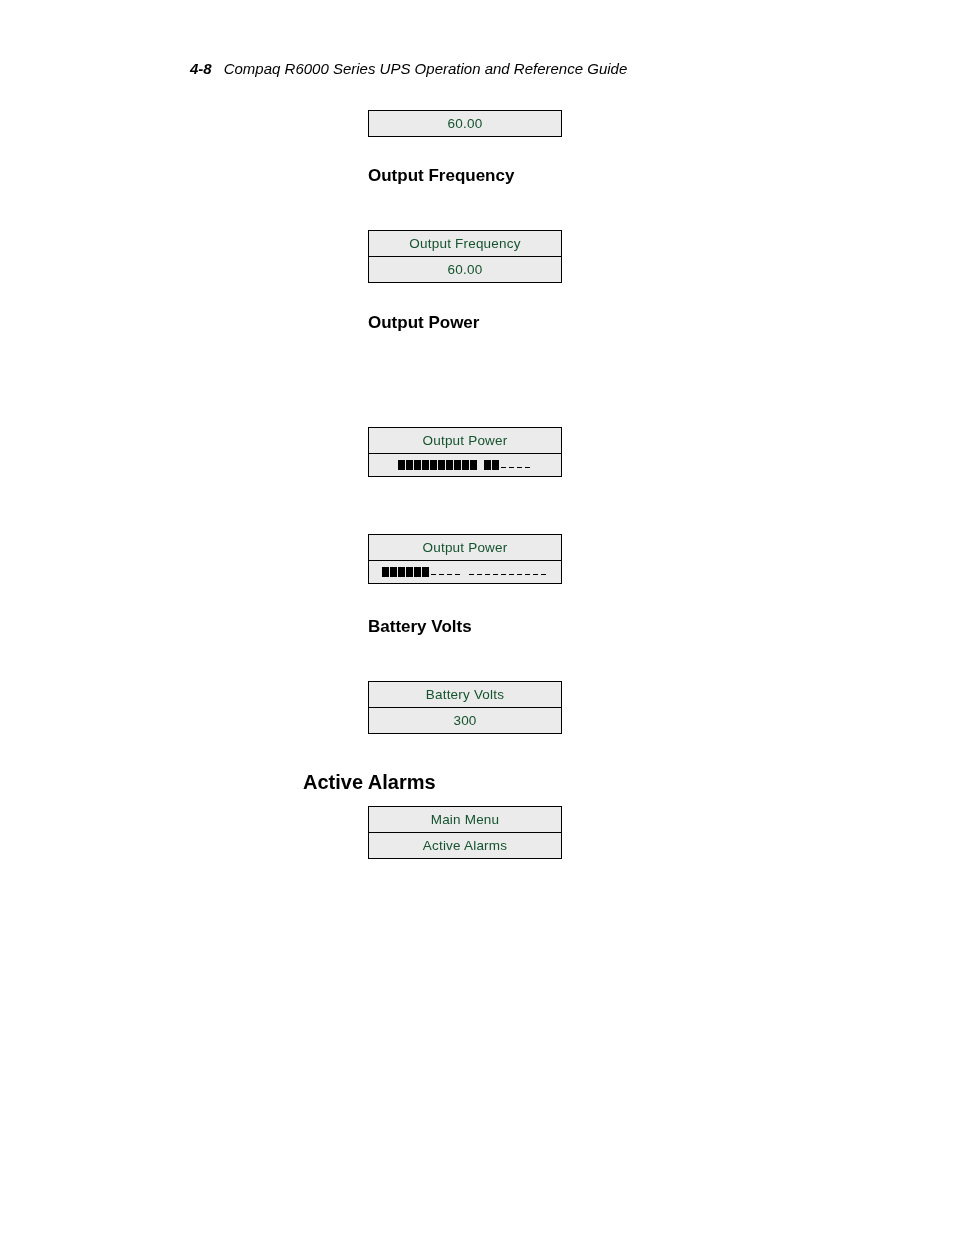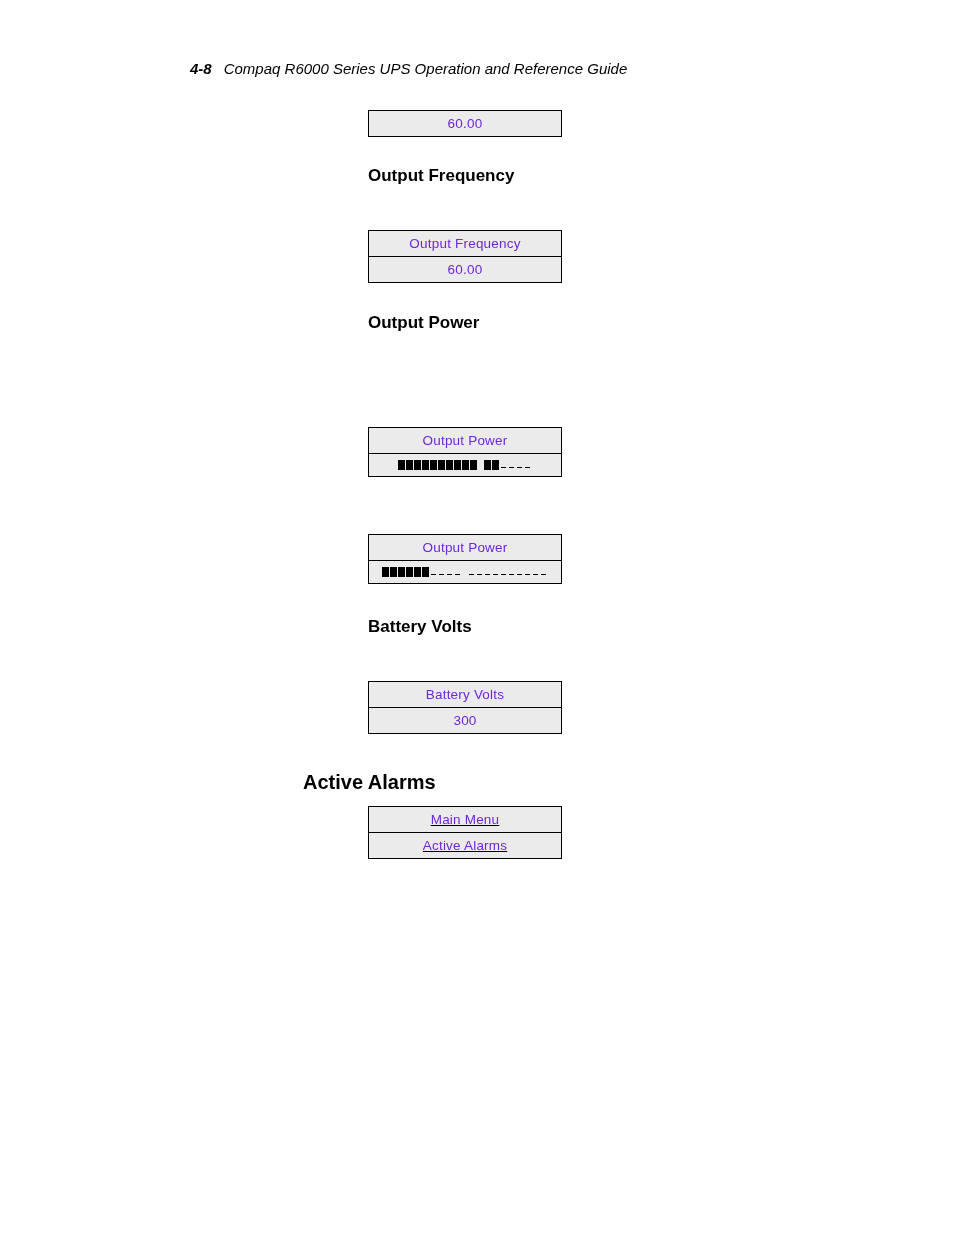--- a/index.html
+++ b/index.html
@@ -35,21 +35,21 @@
     .display-box {
       border: 1px solid #000;
       background: #ebebeb;
       width: 194px;
       margin-left: 65px;
     }
     .display-cell {
       text-align: center;
       padding: 5px 0;
       font-size: 13.5px;
-      color: #6d28d9;
+      color: #14532d;
       font-family: 'Arial Narrow', Arial, sans-serif;
       font-stretch: condensed;
       letter-spacing: 0.2px;
     }
     .display-cell.bordered {
       border-top: 1px solid #000;
     }
     .subheading {
       font-weight: bold;
       font-size: 17px;
@@ -204,18 +204,18 @@
   <div class="display-box">
     <div class="display-cell">Battery Volts</div>
     <div class="display-cell bordered">300</div>
   </div>
 </div>
 
 <div class="content heading-1" style="position:absolute;">
   <div class="main-heading">Active Alarms</div>
 </div>
 
-<div class="content box-6" style="position:absolute;text-decoration:underline;">
+<div class="content box-6" style="position:absolute;">
   <div class="display-box">
     <div class="display-cell">Main Menu</div>
     <div class="display-cell bordered">Active Alarms</div>
   </div>
 </div>
 
 </body></html>

